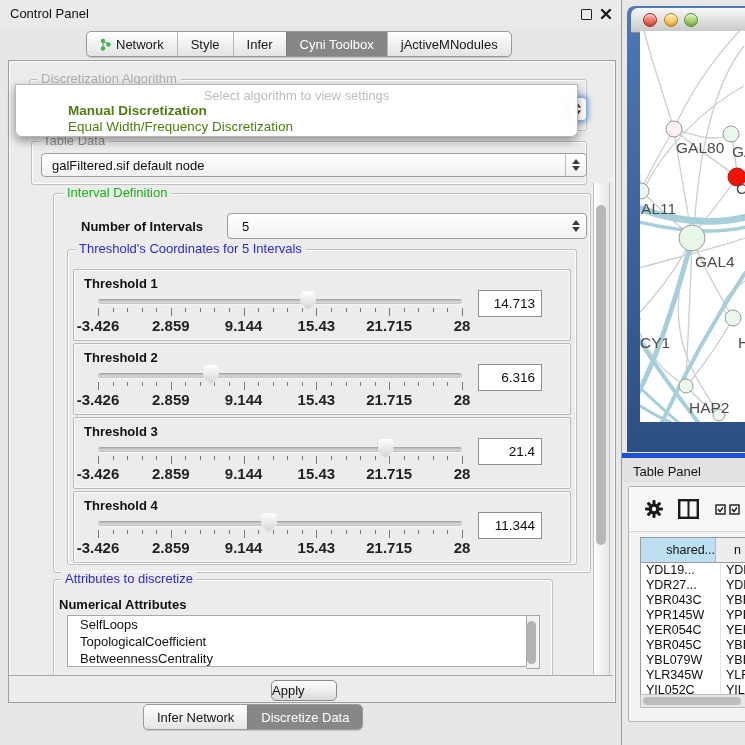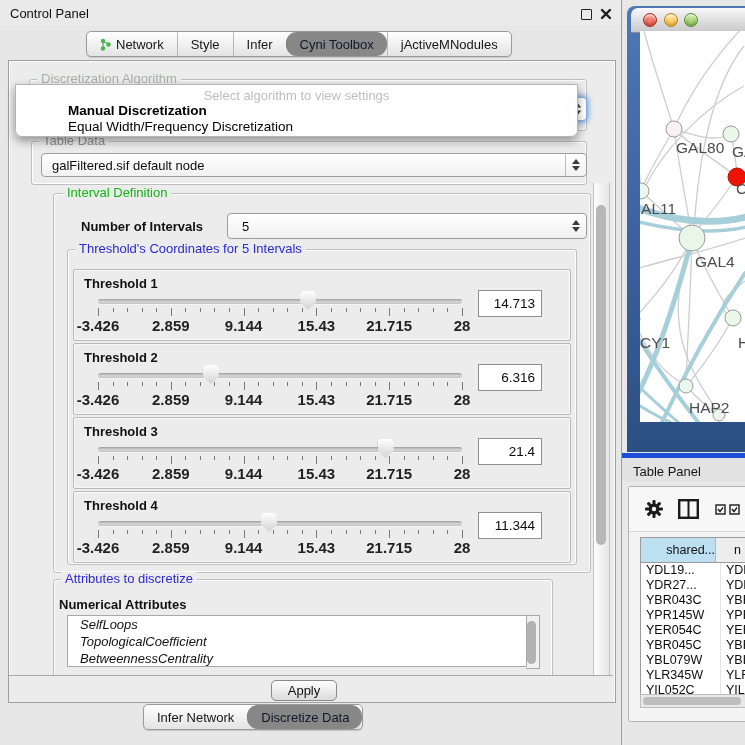--- a/index.html
+++ b/index.html
@@ -12,34 +12,34 @@
   #cp-titlebar{left:0;top:0;width:621px;height:26px;background:#eaeaea;}
   #cp-title{left:10px;top:6px;font-size:13px;color:#111;}
   #float-icon{left:581px;top:9px;width:9px;height:9px;border:1.6px solid #222;border-radius:1px;}
   #close-icon{left:600px;top:8px;width:12px;height:12px;}
   #close-icon svg{display:block;}
 
   
   .tabstrip{display:flex;border:1px solid #9a9a9a;border-radius:5px;overflow:hidden;background:linear-gradient(#ffffff,#e3e3e3);box-shadow:0 1px 1px rgba(0,0,0,.15);}
   .tabseg{display:flex;align-items:center;justify-content:center;gap:5px;font-size:13px;color:#161616;height:24px;padding:0 13px;border-left:1px solid #b9b9b9;cursor:default;white-space:nowrap;}
   .tabseg:first-child{border-left:none;}
-  .tabseg.sel{background:#878787;color:#0f172a;border-left-color:#7c7c7c;border-radius:11px;}
+  .tabseg.sel{background:#878787;color:#ffffff;border-left-color:#7c7c7c;}
   #top-tabs{left:86px;top:31px;}
   #bottom-tabs{left:143px;top:704px;}
 
   
   #content-panel{left:8px;top:60px;width:606px;height:641px;background:#ececec;border:1px solid #9f9f9f;box-shadow:inset 0 0 0 1px #fafafa;overflow:hidden;}
 
   .groupbox{position:absolute;border:1px solid #bfbfbf;border-radius:3px;box-shadow:inset 0 0 0 1px #fdfdfd;}
   .grouptitle{position:absolute;font-size:13px;background:#ececec;padding:0 4px;line-height:14px;}
 
   
   #algo-popup{left:15px;top:84px;width:561px;height:51px;background:rgba(255,255,255,.96);border:1px solid #b5b5b5;border-radius:0 0 7px 7px;box-shadow:0 4px 10px rgba(0,0,0,.38);z-index:30;}
   #algo-hint{left:0;top:3px;width:100%;text-align:center;font-size:13px;color:#bdbdbd;}
-  .algo-opt{position:absolute;left:4px;font-size:13.5px;color:#000000;padding-left:48px;}
+  .algo-opt{position:absolute;left:4px;font-size:13.5px;color:#4d7c0f;padding-left:48px;}
   #algo-opt-0{top:18px;font-weight:bold;}
   #algo-opt-1{top:34px;}
   #algo-focus-stepper{left:569px;top:97px;width:16px;height:22px;background:#fff;border:1px solid #86aede;border-radius:4px;box-shadow:0 0 5px 2px rgba(96,150,219,.75);z-index:5;}
 
   
   .combo{position:absolute;background:linear-gradient(#ffffff,#f1f1f1);border:1px solid #9c9c9c;border-radius:4px;display:flex;align-items:center;}
   .combo .val{flex:1;font-size:13px;color:#0d0d0d;padding-left:10px;white-space:nowrap;overflow:hidden;}
   .stepper{width:20px;align-self:stretch;display:flex;flex-direction:column;align-items:center;justify-content:center;gap:2px;}
   .arr-up{width:0;height:0;border-left:4px solid transparent;border-right:4px solid transparent;border-bottom:5px solid #3c3c3c;}
   .arr-dn{width:0;height:0;border-left:4px solid transparent;border-right:4px solid transparent;border-top:5px solid #3c3c3c;}
@@ -58,21 +58,21 @@
   .th-value{position:absolute;left:404px;top:20px;width:56px;height:25px;background:#fff;border:1px solid #8f8f8f;font-size:13.5px;color:#0a0a0a;text-align:right;line-height:25px;padding-right:6px;box-sizing:content-box;}
 
   
   #attr-list{left:58px;top:614px;width:458px;height:50px;background:#fff;border:1px solid #a8a8a8;overflow:hidden;z-index:2;}
   .attr-item{font-size:13px;color:#111;line-height:17px;padding-left:12px;white-space:nowrap;}
   #attr-scrollbar{left:517px;top:614px;width:13px;height:52px;background:#f1f1f1;border:1px solid #a8a8a8;border-left:none;}
   #attr-thumb{left:1px;top:5px;width:9px;height:43px;background:#b3b3b3;border-radius:5px;}
 
   
   #apply-strip{left:9px;top:674px;width:604px;height:26px;background:#ececec;border-top:1px solid #a9a9a9;z-index:3;}
-  #apply-btn{left:262px;top:4px;width:64px;height:19px;background:linear-gradient(#ffffff,#dadada);border:1px solid #8a8a8a;border-radius:5px;font-size:13px;color:#111;text-align:center;line-height:19px;}
+  #apply-btn{left:262px;top:4px;width:64px;height:19px;background:linear-gradient(#ffffff,#dadada);border:1px solid #8a8a8a;border-radius:5px;font-size:13px;color:#111;text-align:left;line-height:19px;}
 
   
   #cp-scrollbar{left:584px;top:182px;width:15px;height:490px;background:linear-gradient(90deg,#fdfdfd,#e6e6e6);border-left:1px solid #c2c2c2;border-right:1px solid #c2c2c2;z-index:4;}
   #cp-scroll-thumb{left:2px;top:22px;width:10px;height:340px;background:#b7b7b7;border-radius:6px;}
 
   
   #net-window{left:627px;top:6px;width:118px;height:446px;border-radius:8px 0 0 0;background:linear-gradient(180deg,#4d78b5,#3a619d 55%,#2c4f82);}
   #net-titlebar{left:4px;top:2px;width:114px;height:24px;border-radius:7px 0 0 0;background:linear-gradient(#f8f8f8,#c9c9c9);border-bottom:1px solid #8d8d8d;}
   .traffic{position:absolute;top:5px;width:14px;height:14px;border-radius:50%;box-shadow:inset 0 2px 2px rgba(255,255,255,.8),inset 0 -2px 2px rgba(0,0,0,.15);}
   #tl-close{left:12px;background:radial-gradient(circle at 50% 35%,#f98e80,#d8402f);border:1px solid #a62b1e;box-sizing:border-box;}
@@ -334,21 +334,21 @@
               <span class="scale-lbl" style="left: 80%;">21.715</span>
               <span class="scale-lbl" style="left: 100%;">28</span>
             </div>
             <div class="th-value">11.344</div>
           </div>
         </div>
 
       <div class="groupbox" style="left:44px;top:518px;width:498px;height:140px;"></div>
       <div class="grouptitle" style="left:52px;top:511px;color:#2a2ad0;">Attributes to discretize</div>
       <div class="blabel" style="left:50px;top:536px;">Numerical Attributes</div>
-      <div id="attr-list" class="abs" style="top:554px;font-style:italic;">
+      <div id="attr-list" class="abs" style="top:554px;">
           <div class="attr-item">SelfLoops</div>
           <div class="attr-item">TopologicalCoefficient</div>
           <div class="attr-item">BetweennessCentrality</div>
         </div>
       <div id="attr-scrollbar" class="abs" style="top:554px;">
         <div id="attr-thumb" class="abs"></div>
       </div>
 
       <div id="apply-strip" class="abs" style="left:0px;top:614px;width:604px;">
         <div id="apply-btn" class="abs">Apply</div>

